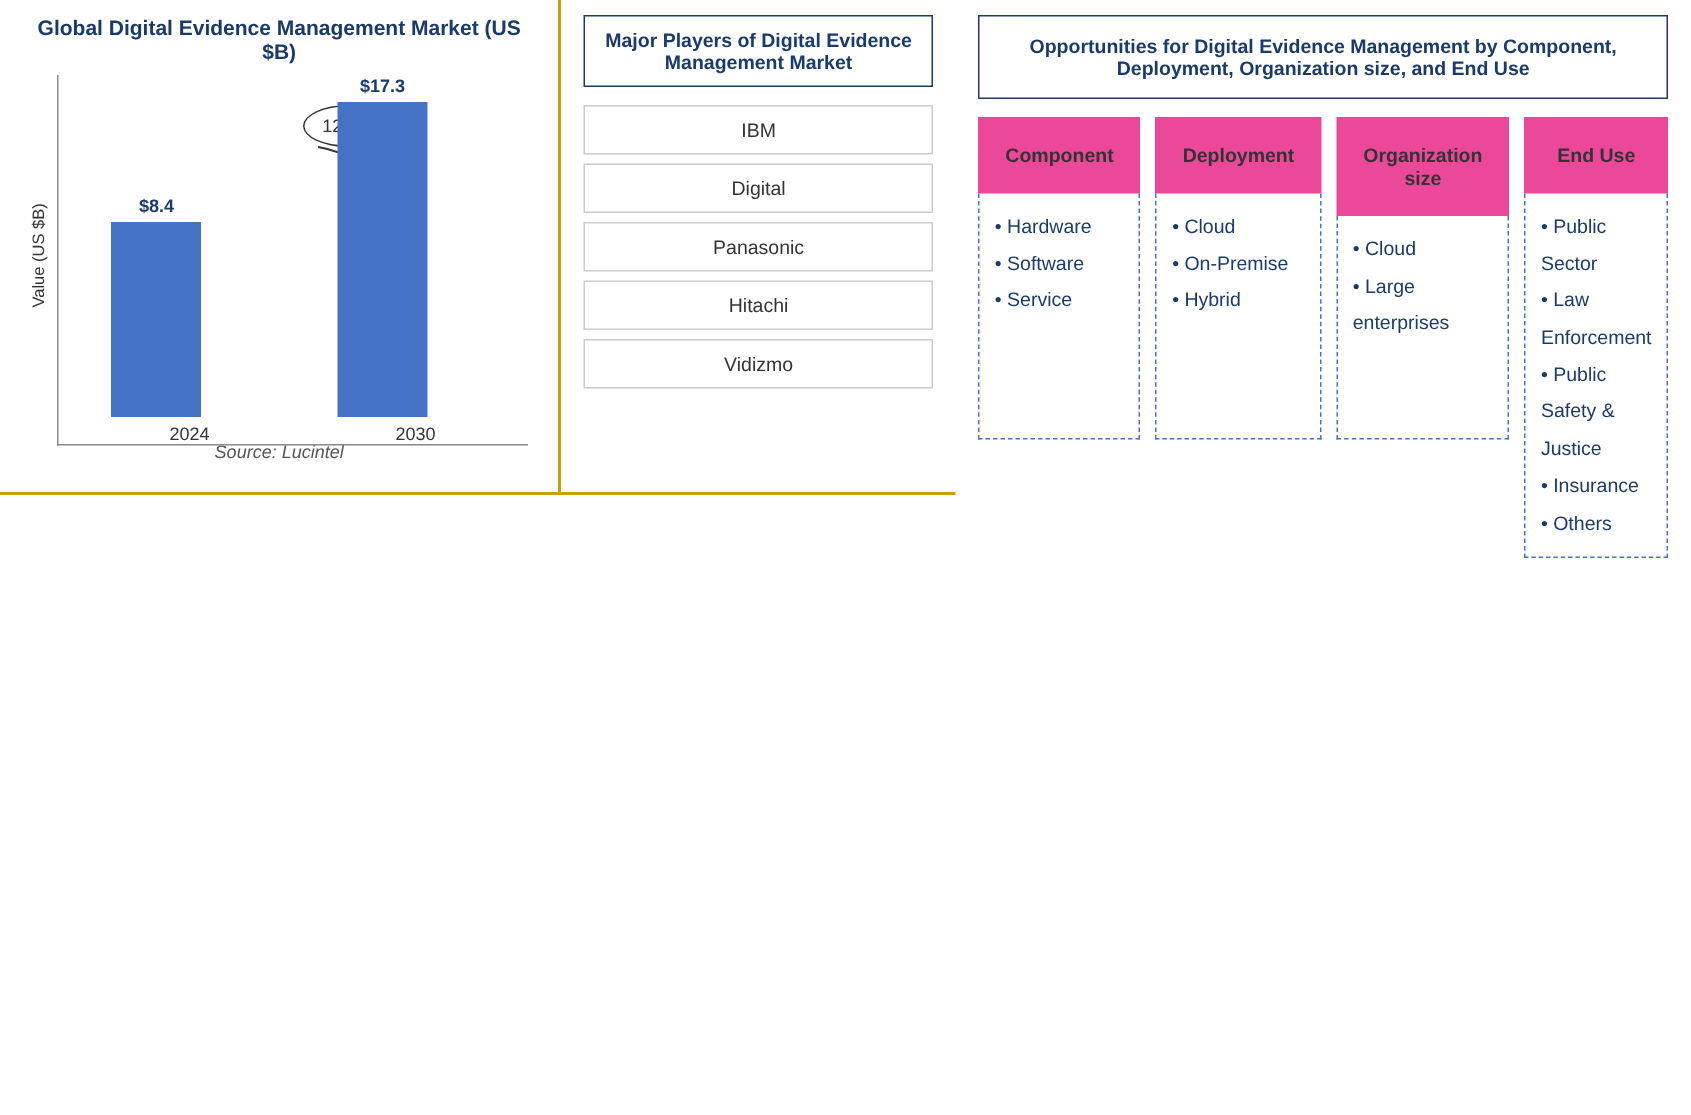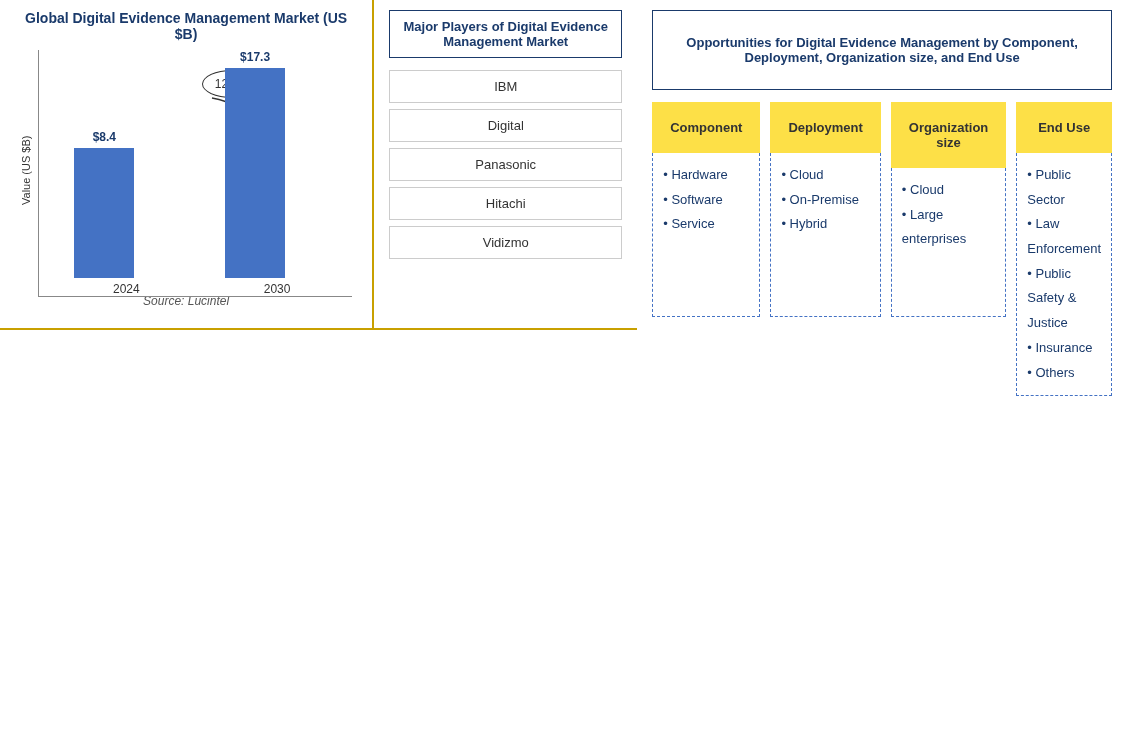--- a/index.html
+++ b/index.html
@@ -163,42 +163,42 @@
 
     
     .bottom-section {
       flex: 1;
       padding: 10px 15px 10px 15px;
     }
 
     .opportunities-title {
       border: 1.5px solid #1a3a6b;
       text-align: center;
-      padding: 24px;
+      padding: 12px;
       font-size: 13px;
       font-weight: bold;
       color: #1a3a6b;
       margin-bottom: 12px;
     }
 
     .categories-row {
       display: flex;
       flex-direction: row;
       gap: 10px;
       height: 215px;
     }
 
     .category-col {
       flex: 1;
       display: flex;
       flex-direction: column;
     }
 
     .category-header {
-      background-color: #fde047;
+      background-color: #ec4899;
       text-align: center;
       padding: 18px;
       font-size: 13px;
       font-weight: bold;
       color: #333;
       margin-bottom: 0;
     }
 
     .category-content {
       border: 1.5px dashed #4472c4;

